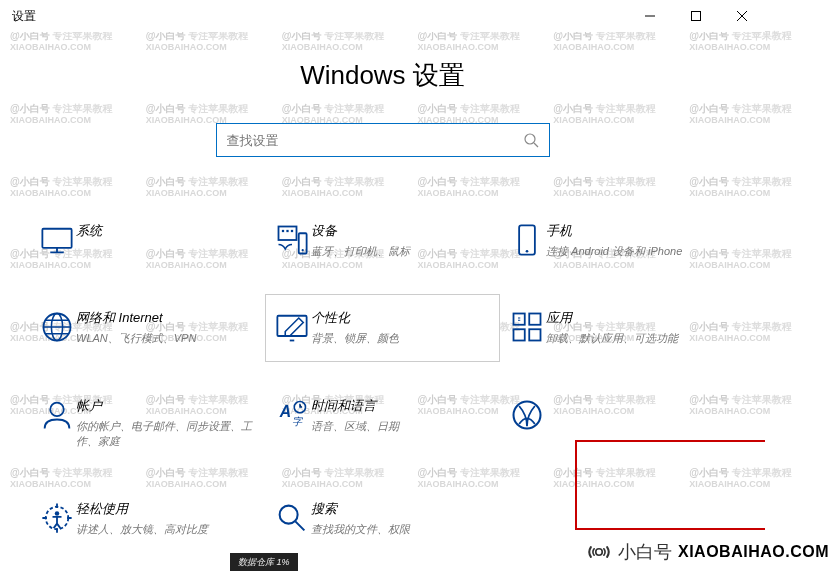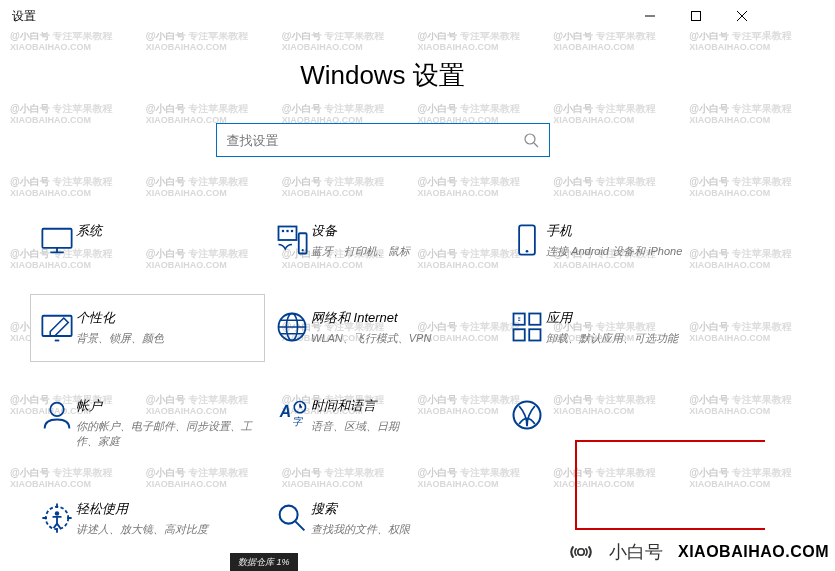--- a/index.html
+++ b/index.html
@@ -30,21 +30,21 @@
   .grid { display: grid; grid-template-columns: repeat(3, 1fr); gap: 20px 0; padding: 0 30px; }
   .category { display: flex; align-items: flex-start; gap: 1px; padding: 14px 8px; cursor: default; border: 1px solid transparent; background: transparent; font-style: italic; }
   .category.hover { border: 1px solid #ccc; background: #fff; }
   .cat-icon { width: 36px; height: 36px; flex-shrink: 0; display: flex; align-items: center; justify-content: center; color: #003E92; }
   .cat-text { flex: 1; min-width: 0; }
   .cat-title { font-size: 13px; color: #000; margin-bottom: 4px; }
   .cat-desc { font-size: 11px; color: #777; line-height: 1.4; }
 
   .highlight-box { position: absolute; border: 2px solid #C80000; pointer-events: none; }
 
-  .brand-stamp { position: absolute; right: 6px; bottom: 6px; display: flex; align-items: center; gap: 15px; z-index: 3; }
+  .brand-stamp { position: absolute; right: 6px; bottom: 6px; display: flex; align-items: center; gap: 6px; z-index: 3; }
   .brand-logo { width: 26px; height: 26px; color: #333; }
   .brand-text1 { font-size: 18px; font-weight: 500; color: #333; }
   .brand-text2 { font-size: 16px; font-weight: 900; color: #000; letter-spacing: 0.5px; }
 
   .taskbar-frag { position: absolute; left: 230px; bottom: 0; height: 18px; background: #222; color: #eee; font-size: 9px; padding: 2px 8px; display: flex; align-items: center; gap: 6px; z-index: 2; font-style: italic; }
 
   svg { display: block; }
 </style>
 </head>
 <body>
@@ -305,44 +305,44 @@
             <svg viewBox="0 0 32 32">
               <rect x="9" y="3" width="14" height="26" rx="2" fill="none" stroke="currentColor" stroke-width="1.6"></rect>
               <circle cx="16" cy="26" r="1.2" fill="currentColor"></circle>
             </svg>
           </div>
           <div class="cat-text">
             <div class="cat-title">手机</div>
             <div class="cat-desc">连接 Android 设备和 iPhone</div>
           </div>
         </div>
+        <div class="category">
+          <div class="cat-icon">
+            <svg viewBox="0 0 32 32">
+              <circle cx="16" cy="16" r="12" fill="none" stroke="currentColor" stroke-width="1.6"></circle>
+              <ellipse cx="16" cy="16" rx="5" ry="12" fill="none" stroke="currentColor" stroke-width="1.4"></ellipse>
+              <path d="M4 16 H28 M6 10 H26 M6 22 H26" stroke="currentColor" stroke-width="1.4"></path>
+            </svg>
+          </div>
+          <div class="cat-text">
+            <div class="cat-title">网络和 Internet</div>
+            <div class="cat-desc">WLAN、飞行模式、VPN</div>
+          </div>
+        </div>
         <div class="category hover">
           <div class="cat-icon">
             <svg viewBox="0 0 32 32">
               <rect x="3" y="6" width="26" height="18" rx="1" fill="none" stroke="currentColor" stroke-width="1.6"></rect>
               <path d="M22 8 L26 12 L14 24 L10 24 L10 20 Z" fill="none" stroke="currentColor" stroke-width="1.4"></path>
               <path d="M14 28 H18" stroke="currentColor" stroke-width="1.6"></path>
             </svg>
           </div>
           <div class="cat-text">
             <div class="cat-title">个性化</div>
             <div class="cat-desc">背景、锁屏、颜色</div>
-          </div>
-        </div>
-        <div class="category">
-          <div class="cat-icon">
-            <svg viewBox="0 0 32 32">
-              <circle cx="16" cy="16" r="12" fill="none" stroke="currentColor" stroke-width="1.6"></circle>
-              <ellipse cx="16" cy="16" rx="5" ry="12" fill="none" stroke="currentColor" stroke-width="1.4"></ellipse>
-              <path d="M4 16 H28 M6 10 H26 M6 22 H26" stroke="currentColor" stroke-width="1.4"></path>
-            </svg>
-          </div>
-          <div class="cat-text">
-            <div class="cat-title">网络和 Internet</div>
-            <div class="cat-desc">WLAN、飞行模式、VPN</div>
           </div>
         </div>
         <div class="category">
           <div class="cat-icon">
             <svg viewBox="0 0 32 32">
               <rect x="4" y="4" width="10" height="10" fill="none" stroke="currentColor" stroke-width="1.6"></rect>
               <rect x="18" y="4" width="10" height="10" fill="none" stroke="currentColor" stroke-width="1.6"></rect>
               <rect x="4" y="18" width="10" height="10" fill="none" stroke="currentColor" stroke-width="1.6"></rect>
               <rect x="18" y="18" width="10" height="10" fill="none" stroke="currentColor" stroke-width="1.6"></rect>
               <path d="M8 8 H10 M8 10 H10" stroke="currentColor" stroke-width="1"></path>

